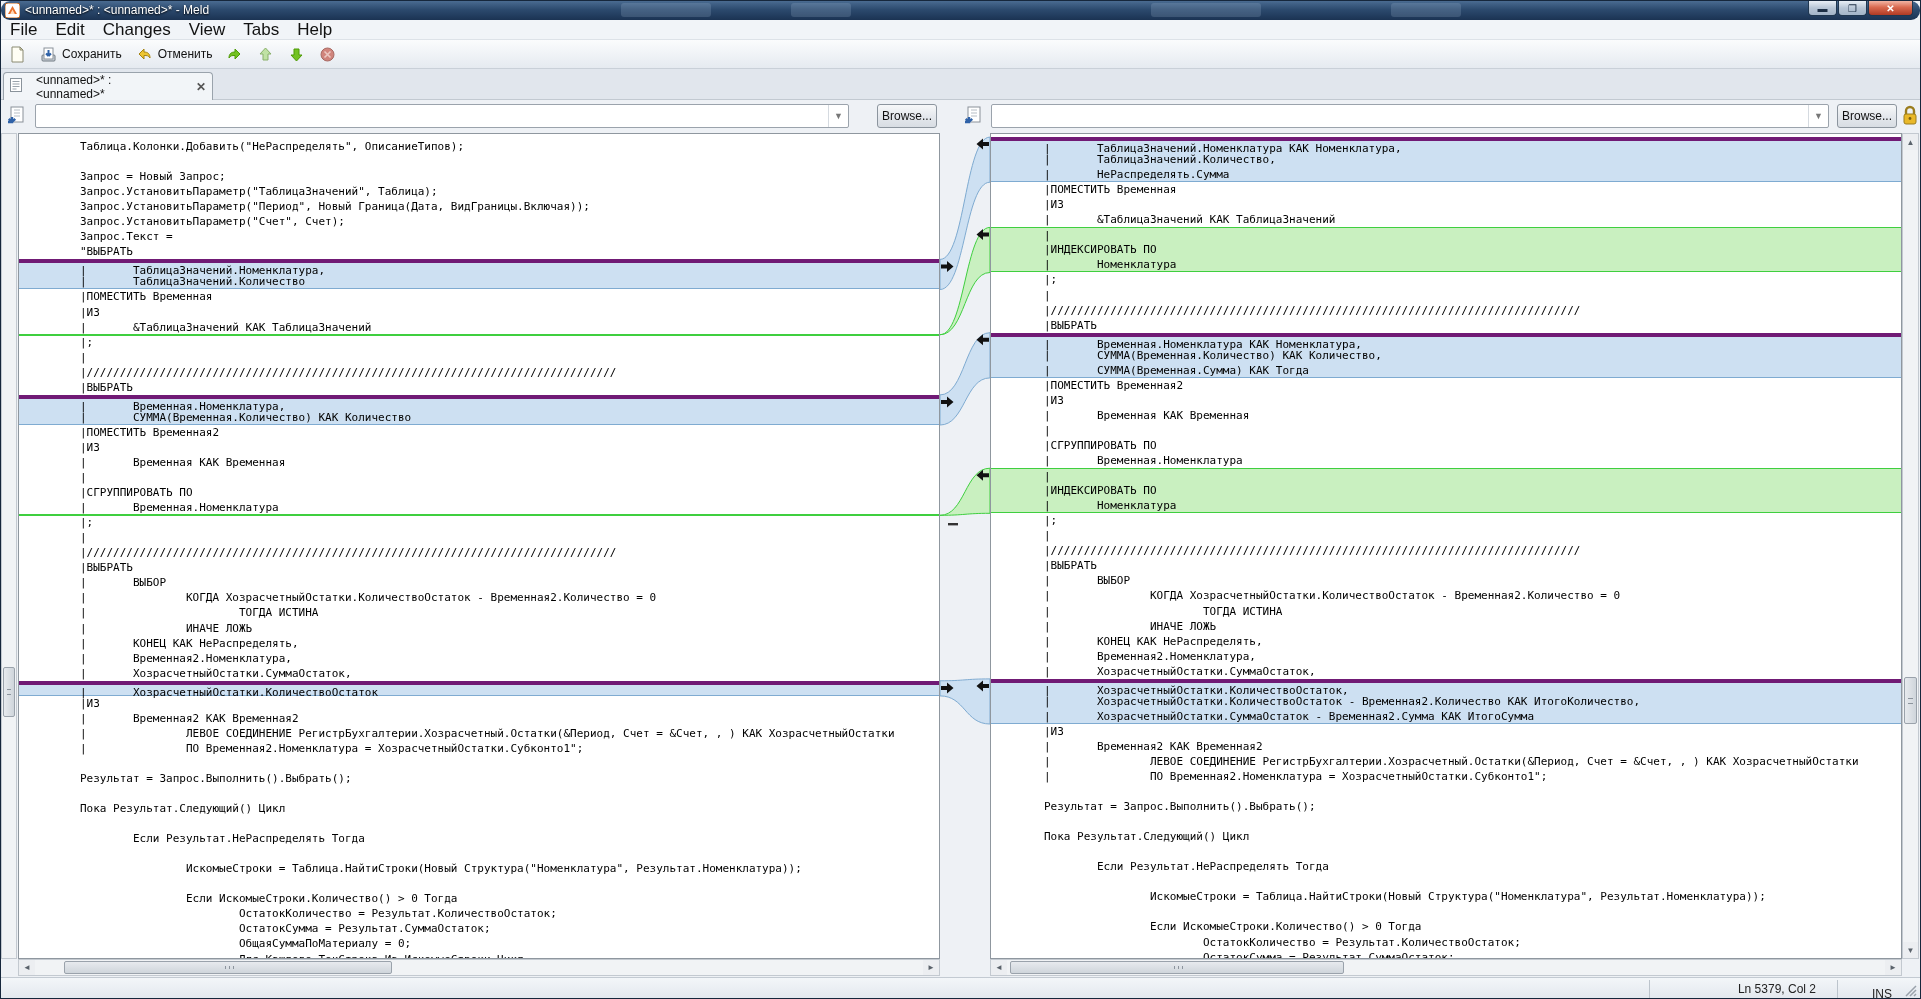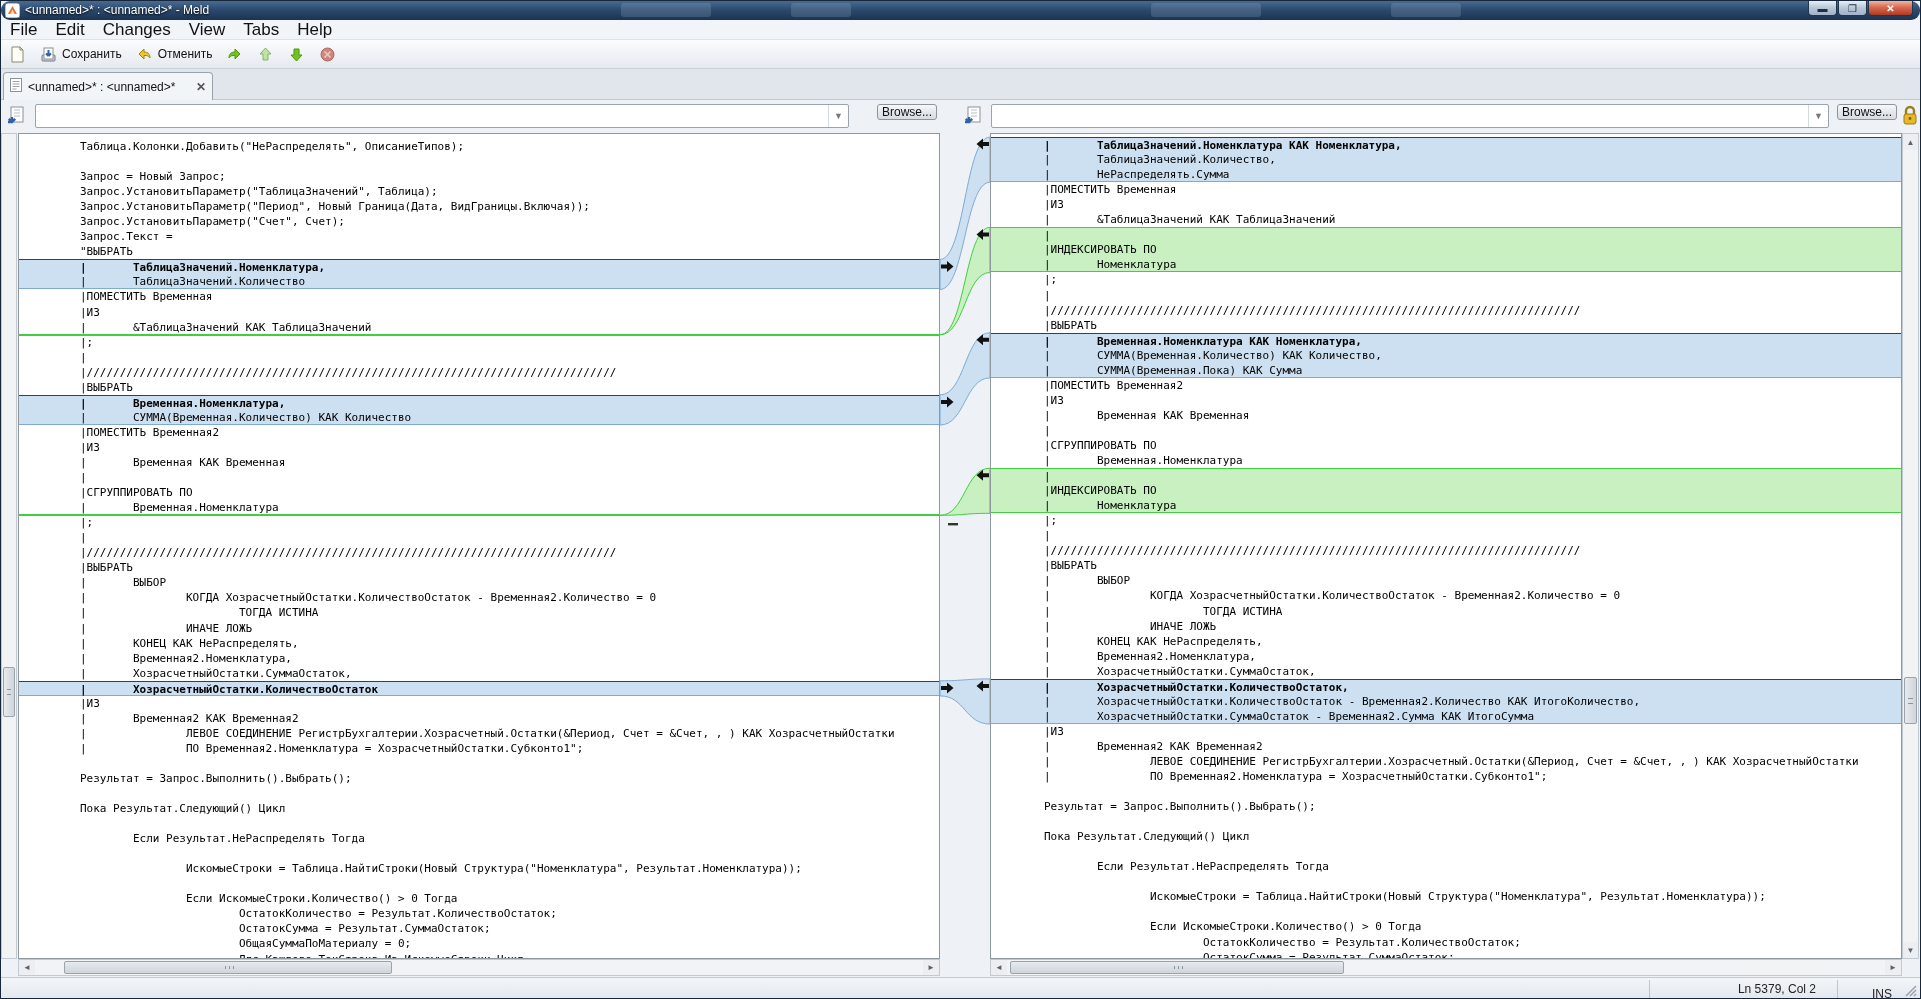--- a/index.html
+++ b/index.html
@@ -25,48 +25,48 @@
   .toolbar{position:absolute;left:0;top:39px;width:100%;height:29px;
            background:linear-gradient(#fbfcfd,#e5eaf0);border-bottom:1px solid #c9d0d8;
            display:flex;align-items:center;font-size:12px;color:#111;}
   .tbtn{display:flex;align-items:center;gap:5px;padding:3px 6px;margin-left:2px;border-radius:3px;}
   .ticon{width:17px;height:17px;display:inline-block;}
   
   .tabstrip{position:absolute;left:0;top:68px;width:100%;height:31px;background:#e1e6ed;
             border-bottom:1px solid #c2c9d1;}
   .tab{position:absolute;left:2px;top:3px;width:210px;height:28px;background:#f2f5f8;
        border:1px solid #9aa3ac;border-bottom:none;border-radius:4px 4px 0 0;
-       display:flex;align-items:center;font-size:12px;color:#111;padding:0 6px;gap:6px;}
+       display:flex;align-items:center;font-size:12px;color:#111;padding:0 6px;gap:14px;}
   .tab .label{flex:1;}
   .tab-close{color:#555;font-weight:bold;font-size:12px;}
   
   .selrow{position:absolute;left:0;top:99px;width:100%;height:33px;background:#eef1f5;}
   .mini-btn{position:absolute;top:5px;width:24px;height:23px;}
   .combo{position:absolute;top:4px;height:24px;background:#fff;border:1px solid #9ba3ac;border-radius:2px;
          font-size:12px;color:#111;padding:3px 24px 0 6px;}
   .combo .arr{position:absolute;right:0;top:0;width:20px;height:100%;border-left:1px solid #d5dae0;
               display:flex;align-items:center;justify-content:center;color:#777;font-size:9px;}
-  .push-btn{position:absolute;top:4px;width:60px;height:16px;border:1px solid #8c959e;border-radius:3px;
+  .push-btn{position:absolute;top:4px;width:60px;height:24px;border:1px solid #8c959e;border-radius:3px;
             background:linear-gradient(#f7f8f9,#e3e7ec 55%,#d8dde3);font-size:12px;color:#111;
             display:flex;align-items:center;justify-content:center;}
   .lock{position:absolute;top:3px;width:18px;height:26px;}
   
   .pane{position:absolute;top:132px;height:826px;background:#fff;border:1px solid #8f979f;overflow:hidden;}
   .pane.left{left:17px;width:922px;}
   .pane.right{left:989px;width:912px;}
   .lines{position:absolute;left:0;right:0;}
   .pane.left  .lines{top:5px;}
   .pane.right .lines{top:-12px;}
   .code-line{height:15.05px;line-height:15.05px;white-space:pre;
              font-family:"DejaVu Sans Mono",monospace;font-size:11px;color:#000;}
   .pane.left  .code-line{padding-left:61px;}
   .pane.right .code-line{padding-left:53px;}
   .hl-b{background:#cde0f2;}
   .hl-g{background:#c9f0c0;}
-  .first-b{border-top:1px solid #701a75;font-weight:bold;}
+  .first-b{border-top:4px solid #701a75;}
   .last-b{border-bottom:1px solid #7fabd1;}
   .first-g{border-top:1px solid #3fcf3f;}
   .last-g{border-bottom:1px solid #3fcf3f;}
   .insert-line{position:absolute;left:0;right:0;height:0;border-top:2px solid #3fcf3f;}
   
   .gutter{position:absolute;left:939px;top:132px;width:50px;height:826px;background:#eef1f5;}
   
   .vscroll{position:absolute;top:132px;height:826px;background:#f1f3f5;border:1px solid #c3c9d0;}
   .vscroll.left{left:0;width:16px;}
   .vscroll.right{left:1901px;width:17px;}
@@ -331,21 +331,21 @@
         <div class="code-line">|       &amp;ТаблицаЗначений КАК ТаблицаЗначений</div>
         <div class="code-line hl-g first-g">|</div>
         <div class="code-line hl-g">|ИНДЕКСИРОВАТЬ ПО</div>
         <div class="code-line hl-g last-g">|       Номенклатура</div>
         <div class="code-line">|;</div>
         <div class="code-line">|</div>
         <div class="code-line">|////////////////////////////////////////////////////////////////////////////////</div>
         <div class="code-line">|ВЫБРАТЬ</div>
         <div class="code-line hl-b first-b">|       Временная.Номенклатура КАК Номенклатура,</div>
         <div class="code-line hl-b">|       СУММА(Временная.Количество) КАК Количество,</div>
-        <div class="code-line hl-b last-b">|       СУММА(Временная.Пока) КАК Сумма</div>
+        <div class="code-line hl-b last-b">|       СУММА(Временная.Сумма) КАК Тогда</div>
         <div class="code-line">|ПОМЕСТИТЬ Временная2</div>
         <div class="code-line">|ИЗ</div>
         <div class="code-line">|       Временная КАК Временная</div>
         <div class="code-line">|</div>
         <div class="code-line">|СГРУППИРОВАТЬ ПО</div>
         <div class="code-line">|       Временная.Номенклатура</div>
         <div class="code-line hl-g first-g">|</div>
         <div class="code-line hl-g">|ИНДЕКСИРОВАТЬ ПО</div>
         <div class="code-line hl-g last-g">|       Номенклатура</div>
         <div class="code-line">|;</div>

